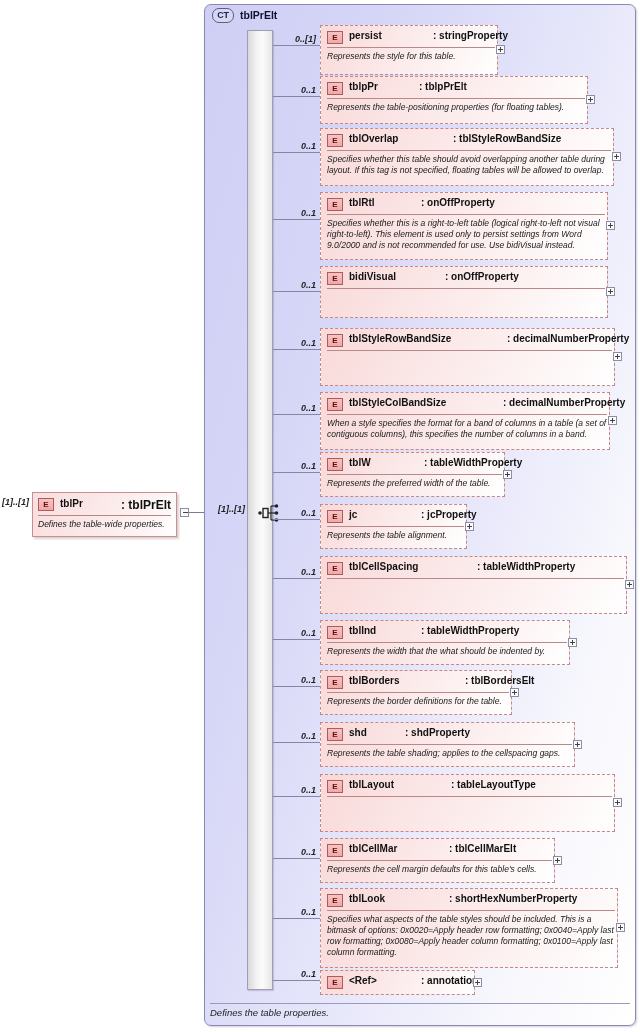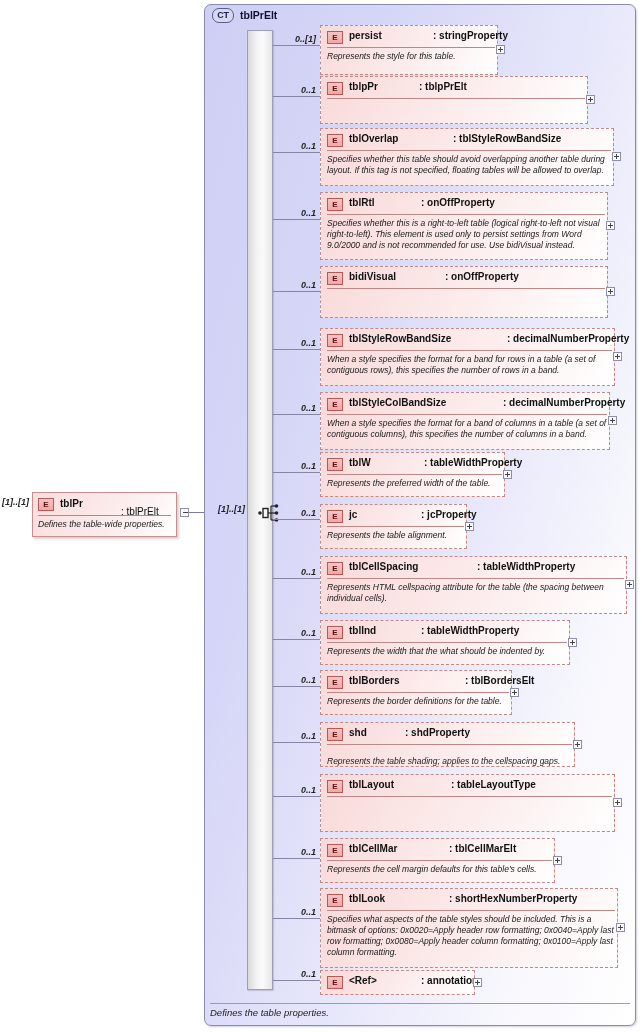--- a/index.html
+++ b/index.html
@@ -121,25 +121,24 @@
     top: 5px;
     font-size: 10px;
     font-weight: bold;
     color: #111;
     white-space: nowrap;
   }
   #root-elem .tp {
     position: absolute;
     left: 88px;
     top: 5px;
-    font-size: 10px;
-    font-weight: normal;
+    font-size: 12px;
+    font-weight: bold;
     color: #111;
     white-space: nowrap;
-    margin-top: 8px;
   }
   #root-elem .rule {
     position: absolute;
     left: 5px;
     top: 22px;
     width: 133px;
     height: 1px;
     background: #b78686;
   }
   #root-elem .doc {
@@ -354,20 +353,21 @@
       <div class="doc" style="width: 168px;">Represents the style for this table.</div>
     </div>
     <div class="plus" style="left: 496px; top: 45px;"></div>
     <div class="conn-h" style="left: 273px; top: 96px; width: 47px;"></div>
     <div class="card" style="left: 260px; width: 56px; top: 85px;">0..1</div>
     <div class="el-box" style="left: 320px; top: 76px; width: 268px; height: 48px;">
       <div class="e-badge">E</div>
       <div class="nm">tblpPr</div>
       <div class="tp" style="left: 98px;">: tblpPrElt</div>
       <div class="rule" style="width: 258px;"></div>
+      <div class="doc" style="width: 258px;">Represents the table-positioning properties (for floating tables).</div>
     </div>
     <div class="plus" style="left: 586px; top: 95px;"></div>
     <div class="conn-h" style="left: 273px; top: 152px; width: 47px;"></div>
     <div class="card" style="left: 260px; width: 56px; top: 141px;">0..1</div>
     <div class="el-box" style="left: 320px; top: 128px; width: 294px; height: 58px;">
       <div class="e-badge">E</div>
       <div class="nm">tblOverlap</div>
       <div class="tp" style="left: 132px;">: tblStyleRowBandSize</div>
       <div class="rule" style="width: 284px;"></div>
       <div class="doc" style="width: 284px;">Specifies whether this table should avoid overlapping another table during layout. If this tag is not specified, floating tables will be allowed to overlap.</div>
@@ -392,21 +392,20 @@
       <div class="rule" style="width: 278px;"></div>
     </div>
     <div class="plus" style="left: 606px; top: 287px;"></div>
     <div class="conn-h" style="left: 273px; top: 349px; width: 47px;"></div>
     <div class="card" style="left: 260px; width: 56px; top: 338px;">0..1</div>
     <div class="el-box" style="left: 320px; top: 328px; width: 295px; height: 58px;">
       <div class="e-badge">E</div>
       <div class="nm">tblStyleRowBandSize</div>
       <div class="tp" style="left: 186px;">: decimalNumberProperty</div>
       <div class="rule" style="width: 285px;"></div>
-      <div class="doc" style="width: 285px;">When a style specifies the format for a band for rows in a table (a set of contiguous rows), this specifies the number of rows in a band.</div>
     </div>
     <div class="plus" style="left: 613px; top: 352px;"></div>
     <div class="conn-h" style="left: 273px; top: 414px; width: 47px;"></div>
     <div class="card" style="left: 260px; width: 56px; top: 403px;">0..1</div>
     <div class="el-box" style="left: 320px; top: 392px; width: 290px; height: 58px;">
       <div class="e-badge">E</div>
       <div class="nm">tblStyleColBandSize</div>
       <div class="tp" style="left: 182px;">: decimalNumberProperty</div>
       <div class="rule" style="width: 280px;"></div>
       <div class="doc" style="width: 280px;">When a style specifies the format for a band of columns in a table (a set of contiguous columns), this specifies the number of columns in a band.</div>
@@ -432,21 +431,20 @@
       <div class="doc" style="width: 137px;">Represents the table alignment.</div>
     </div>
     <div class="plus" style="left: 465px; top: 522px;"></div>
     <div class="conn-h" style="left: 273px; top: 578px; width: 47px;"></div>
     <div class="card" style="left: 260px; width: 56px; top: 567px;">0..1</div>
     <div class="el-box" style="left: 320px; top: 556px; width: 307px; height: 58px;">
       <div class="e-badge">E</div>
       <div class="nm">tblCellSpacing</div>
       <div class="tp" style="left: 156px;">: tableWidthProperty</div>
       <div class="rule" style="width: 297px;"></div>
-      <div class="doc" style="width: 297px;">Represents HTML cellspacing attribute for the table (the spacing between individual cells).</div>
     </div>
     <div class="plus" style="left: 625px; top: 580px;"></div>
     <div class="conn-h" style="left: 273px; top: 639px; width: 47px;"></div>
     <div class="card" style="left: 260px; width: 56px; top: 628px;">0..1</div>
     <div class="el-box" style="left: 320px; top: 620px; width: 250px; height: 45px;">
       <div class="e-badge">E</div>
       <div class="nm">tblInd</div>
       <div class="tp" style="left: 100px;">: tableWidthProperty</div>
       <div class="rule" style="width: 240px;"></div>
       <div class="doc" style="width: 240px;">Represents the width that the what should be indented by.</div>
@@ -462,21 +460,21 @@
       <div class="doc" style="width: 182px;">Represents the border definitions for the table.</div>
     </div>
     <div class="plus" style="left: 510px; top: 688px;"></div>
     <div class="conn-h" style="left: 273px; top: 742px; width: 47px;"></div>
     <div class="card" style="left: 260px; width: 56px; top: 731px;">0..1</div>
     <div class="el-box" style="left: 320px; top: 722px; width: 255px; height: 45px;">
       <div class="e-badge">E</div>
       <div class="nm">shd</div>
       <div class="tp" style="left: 84px;">: shdProperty</div>
       <div class="rule" style="width: 245px;"></div>
-      <div class="doc" style="width: 245px; margin-top: 8px;">Represents the table shading; applies to the cellspacing gaps.</div>
+      <div class="doc" style="width: 245px;">Represents the table shading; applies to the cellspacing gaps.</div>
     </div>
     <div class="plus" style="left: 573px; top: 740px;"></div>
     <div class="conn-h" style="left: 273px; top: 796px; width: 47px;"></div>
     <div class="card" style="left: 260px; width: 56px; top: 785px;">0..1</div>
     <div class="el-box" style="left: 320px; top: 774px; width: 295px; height: 58px;">
       <div class="e-badge">E</div>
       <div class="nm">tblLayout</div>
       <div class="tp" style="left: 130px;">: tableLayoutType</div>
       <div class="rule" style="width: 285px;"></div>
     </div>

